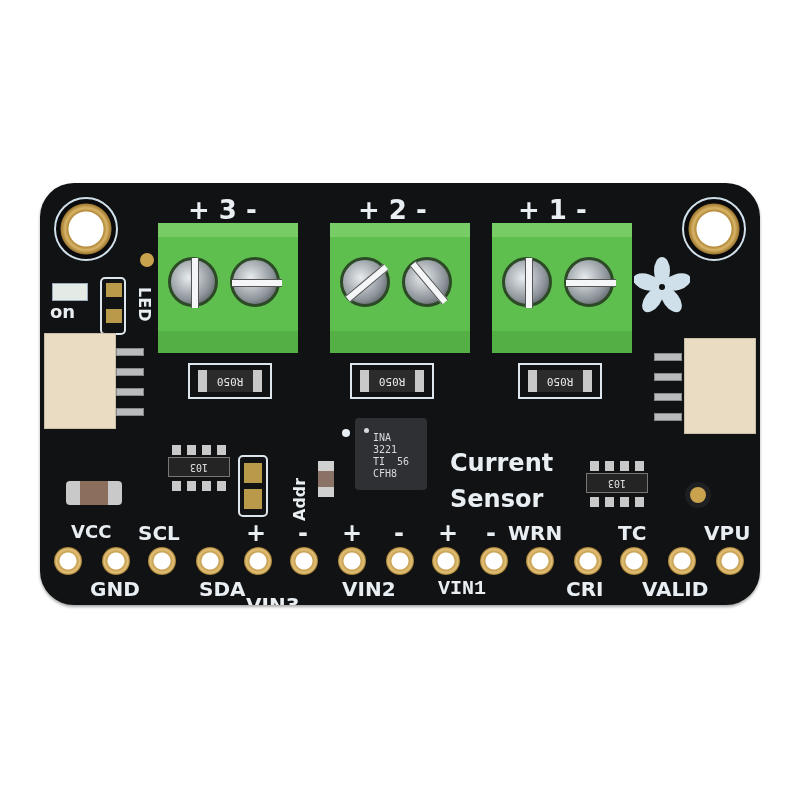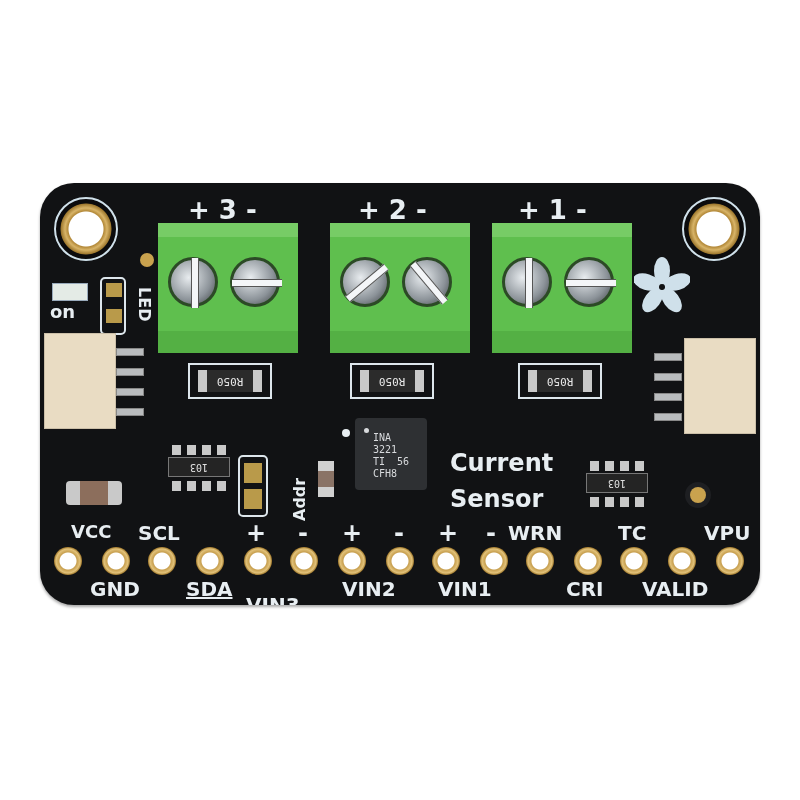--- a/index.html
+++ b/index.html
@@ -191,19 +191,19 @@
   <div class="pad" style="left:346px; top:364px;"></div>
   <div class="pad" style="left:392px; top:364px;"></div>
   <div class="pad" style="left:440px; top:364px;"></div>
   <div class="pad" style="left:486px; top:364px;"></div>
   <div class="pad" style="left:534px; top:364px;"></div>
   <div class="pad" style="left:580px; top:364px;"></div>
   <div class="pad" style="left:628px; top:364px;"></div>
   <div class="pad" style="left:676px; top:364px;"></div>
 
   <div class="silk" style="left:50px; top:396px; font-size:20px;">GND</div>
-  <div class="silk" style="left:146px; top:396px; font-size:20px;text-decoration:underline;">SDA</div>
+  <div class="silk" style="left:159px; top:396px; font-size:20px;">SDA</div>
   <div class="silk" style="left:206px; top:412px; font-size:20px;">VIN3</div>
   <div class="silk" style="left:302px; top:396px; font-size:20px;">VIN2</div>
-  <div class="silk" style="left:398px; top:396px; font-size:20px;">VIN1</div>
+  <div class="silk" style="left:398px; top:396px; font-size:20px;font-family:Liberation Mono, monospace;">VIN1</div>
   <div class="silk" style="left:526px; top:396px; font-size:20px;">CRI</div>
   <div class="silk" style="left:602px; top:396px; font-size:20px;">VALID</div>
 </div>
 
 </body></html>

